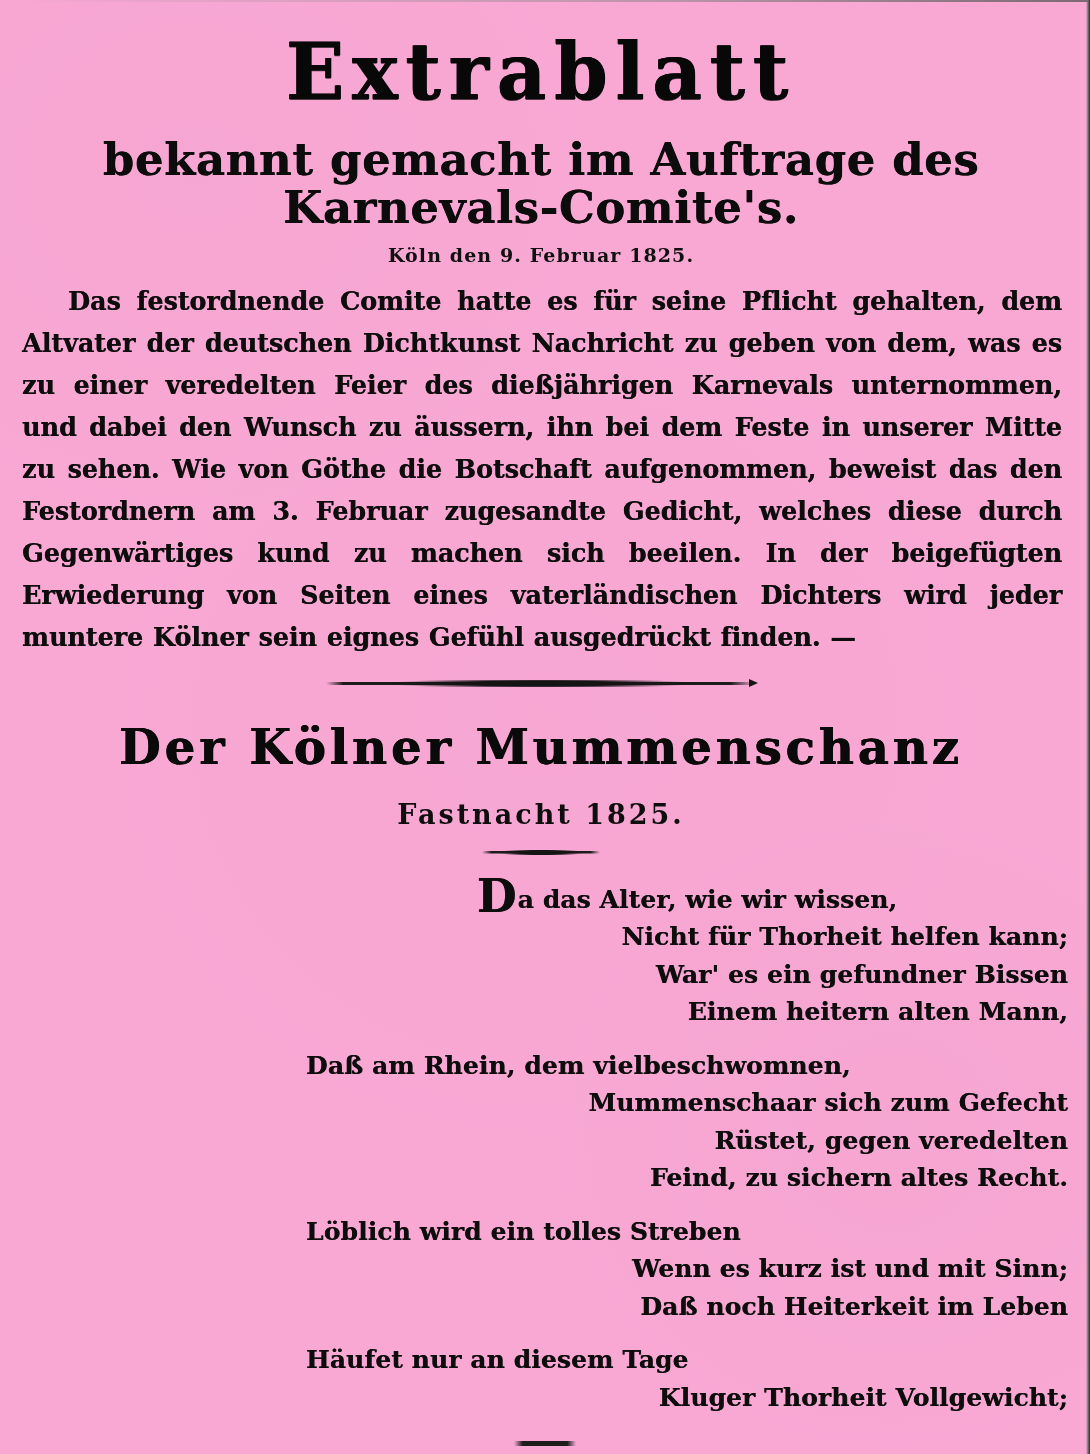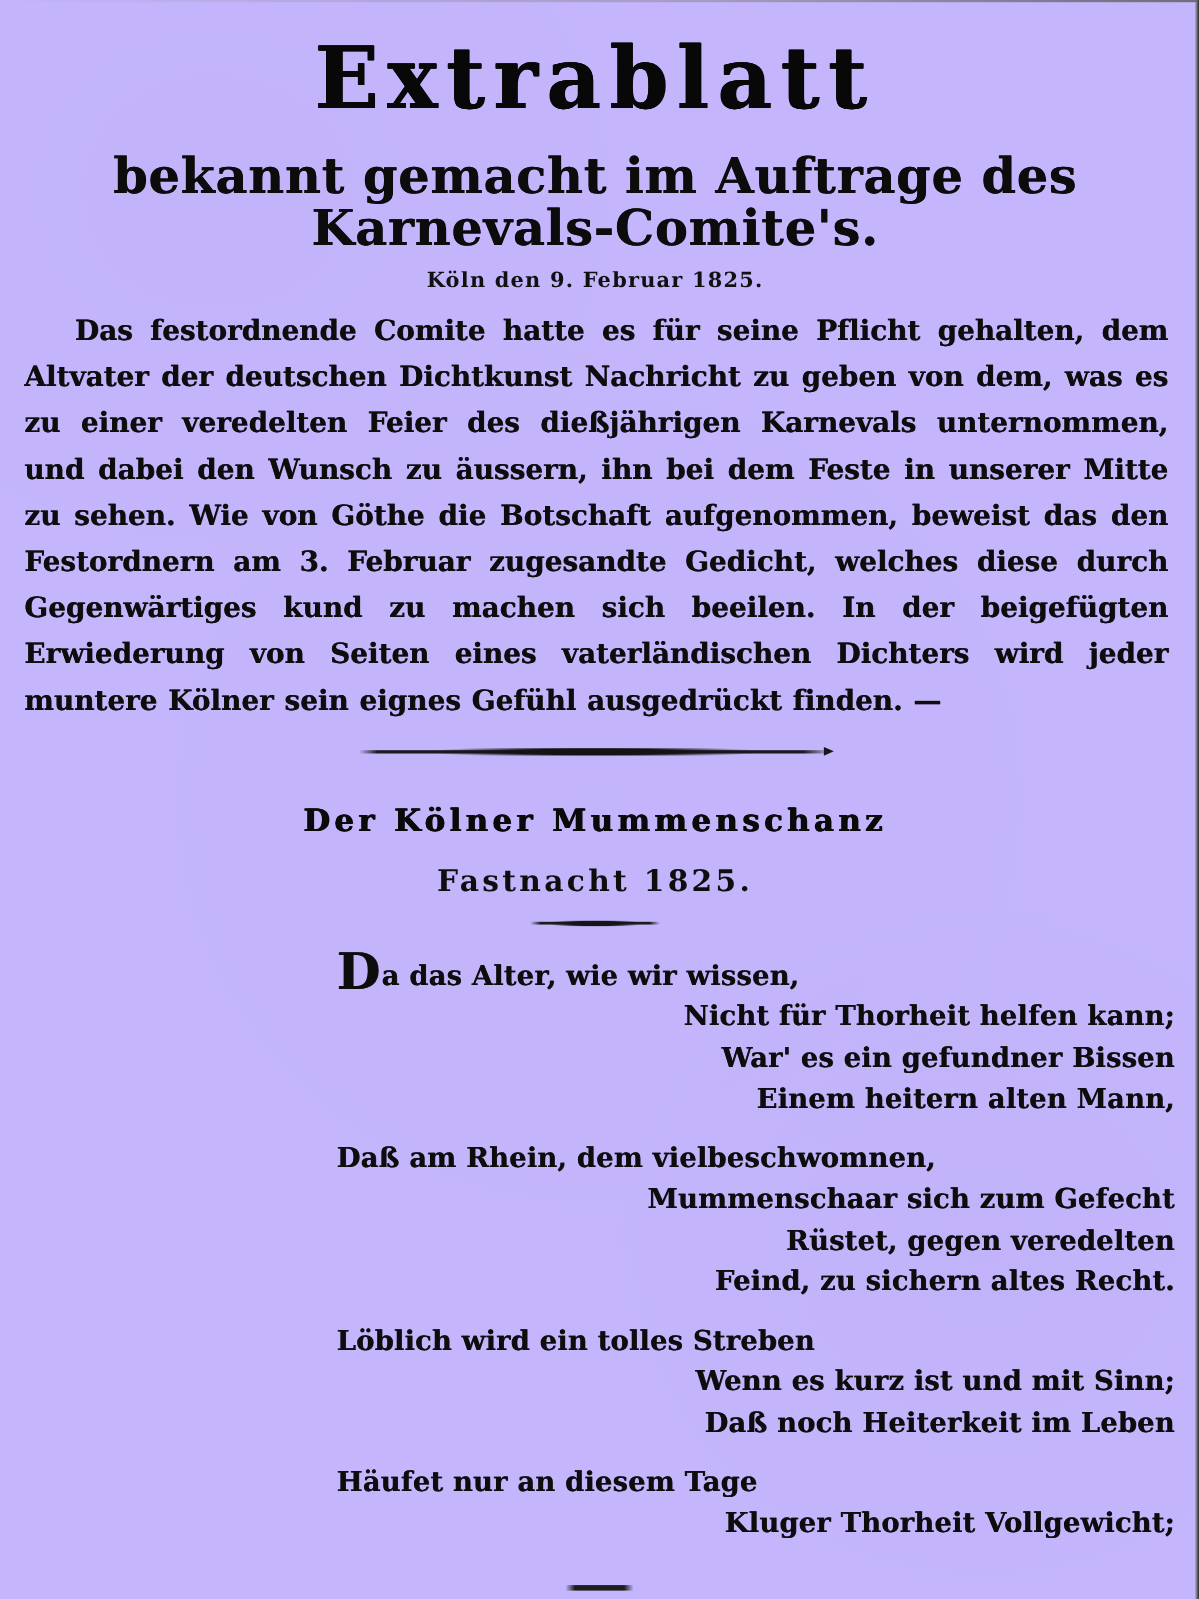--- a/index.html
+++ b/index.html
@@ -13,21 +13,21 @@
     font-family: "DejaVu Serif", serif;
     color: #111111;
     overflow: hidden;
     position: relative;
   }
 
   
   .page {
     position: absolute;
     inset: 0;
-    background: #c4b5fd;
+    background: #f9a8d4;
     overflow: hidden;
   }
   
   .page::before {
     content: "";
     position: absolute;
     inset: 0;
     background:
       radial-gradient(ellipse 60% 40% at 18% 12%, rgba(0,0,0,0.012), rgba(0,0,0,0) 70%),
       radial-gradient(ellipse 50% 35% at 82% 78%, rgba(0,0,0,0.014), rgba(0,0,0,0) 70%),
@@ -153,25 +153,25 @@
   }
   .rule-foot {
     margin-top: 22px;
     width: 62px;
     height: 5px;
     background: linear-gradient(to right, rgba(25,25,25,0) 0%, #1d1d1d 14%, #1d1d1d 86%, rgba(25,25,25,0) 100%);
   }
 
   
   .poem-title {
-    margin-top: 42px;
+    margin-top: 32px;
     text-align: center;
     font-family: "DejaVu Serif", serif;
     font-weight: 700;
-    font-size: 28px;
+    font-size: 48px;
     letter-spacing: 4px;
     color: #0a0a0a;
     text-shadow: 0.6px 0 0 #0a0a0a, -0.3px 0 0 #0a0a0a;
   }
   .poem-subtitle {
     margin-top: 24px;
     text-align: center;
     font-family: "DejaVu Serif", serif;
     font-weight: 700;
     font-size: 27px;
@@ -186,21 +186,21 @@
     font-family: "DejaVu Serif", serif;
     font-weight: 700;
     font-size: 25px;
     line-height: 37.5px;
     color: #0d0d0d;
     text-shadow: 0.35px 0 0 rgba(13,13,13,0.85);
   }
   .stanza { margin-bottom: 16px; }
   .stanza .vline { white-space: nowrap; letter-spacing: 0.1px; }
   .stanza .vline.indent { padding-left: 40px; text-align: right; }
-  .stanza:first-child .vline:first-child { padding-left: 0; }
+  .stanza:first-child .vline:first-child { padding-left: 0; text-align: center; }
 
   .dropcap {
     font-size: 46px;
     line-height: 0;
     font-weight: 700;
     vertical-align: -4px;
     letter-spacing: 0;
     margin-right: 1px;
   }
 

